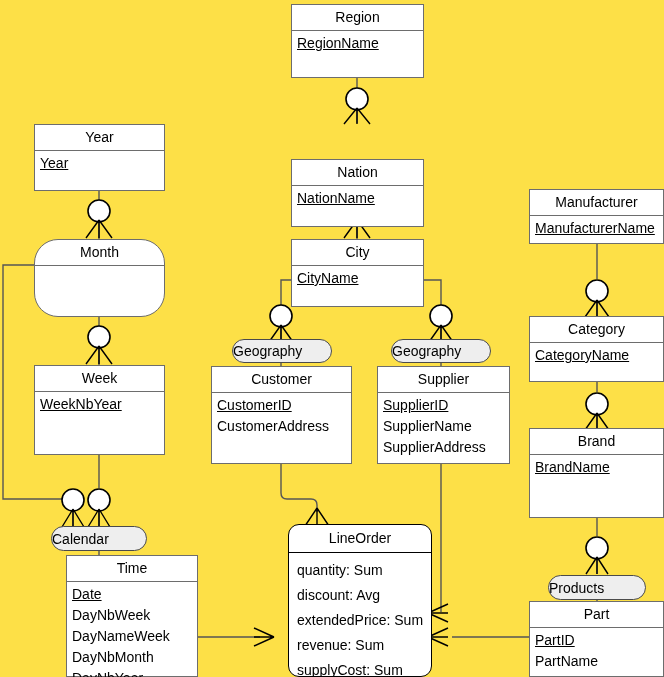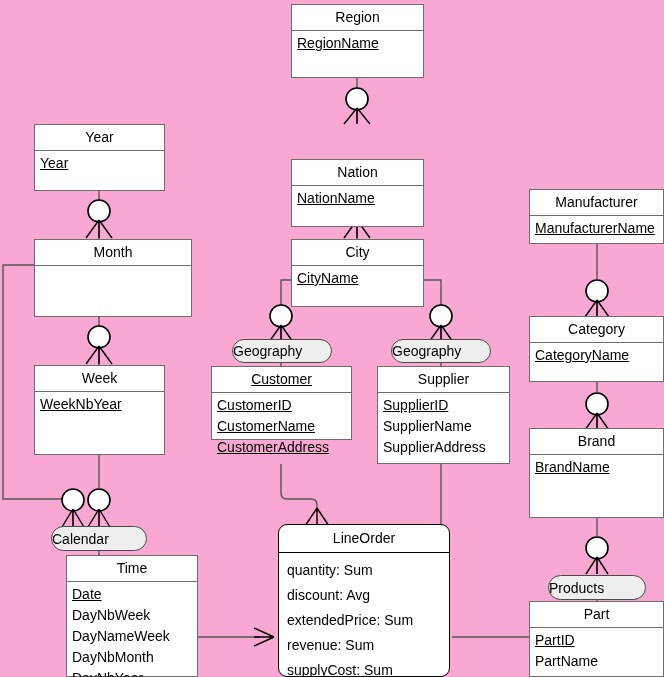--- a/index.html
+++ b/index.html
@@ -4,21 +4,21 @@
 <style>
   html, body {
     margin: 0;
     padding: 0;
     background: #ffffff;
   }
   #canvas {
     position: relative;
     width: 664px;
     height: 677px;
-    background: #f9a8d4;
+    background: #fde047;
     font-family: "Liberation Sans", sans-serif;
     overflow: hidden;
   }
   #edges {
     position: absolute;
     left: 0;
     top: 0;
     width: 664px;
     height: 677px;
     pointer-events: none;
@@ -223,21 +223,21 @@
     </div>
   </div>
 
   <div class="entity" style="left:34px; top:124px; width:131px; height:67px;">
     <div class="ent-title">Year</div>
     <div class="ent-attrs">
       <div class="attr pk">Year</div>
     </div>
   </div>
 
-  <div class="entity" style="left:34px; top:239px; width:158px; height:78px;">
+  <div class="entity" style="left:34px; top:239px; width:131px; height:78px;border-radius:24px;">
     <div class="ent-title">Month</div>
   </div>
 
   <div class="entity" style="left:34px; top:365px; width:131px; height:90px;">
     <div class="ent-title">Week</div>
     <div class="ent-attrs">
       <div class="attr pk">WeekNbYear</div>
     </div>
   </div>
 
@@ -245,25 +245,24 @@
     <div class="ent-title">Time</div>
     <div class="ent-attrs">
       <div class="attr pk">Date</div>
       <div class="attr">DayNbWeek</div>
       <div class="attr">DayNameWeek</div>
       <div class="attr">DayNbMonth</div>
       <div class="attr">DayNbYear</div>
     </div>
   </div>
 
-  <div class="entity" style="left:211px; top:366px; width:141px; height:74px;text-decoration:underline;">
+  <div class="entity" style="left:211px; top:366px; width:141px; height:98px;">
     <div class="ent-title">Customer</div>
     <div class="ent-attrs">
       <div class="attr pk">CustomerID</div>
-      <div class="attr">CustomerName</div>
       <div class="attr">CustomerAddress</div>
     </div>
   </div>
 
   <div class="entity" style="left:377px; top:366px; width:133px; height:98px;">
     <div class="ent-title">Supplier</div>
     <div class="ent-attrs">
       <div class="attr pk">SupplierID</div>
       <div class="attr">SupplierName</div>
       <div class="attr">SupplierAddress</div>
@@ -292,21 +291,21 @@
   </div>
 
   <div class="entity" style="left:529px; top:601px; width:135px; height:76px;">
     <div class="ent-title">Part</div>
     <div class="ent-attrs">
       <div class="attr pk">PartID</div>
       <div class="attr">PartName</div>
     </div>
   </div>
 
-  <div class="fact" style="left:278px; top:524px; width:172px; height:153px;">
+  <div class="fact" style="left:288px; top:524px; width:144px; height:153px;border-radius:11px;">
     <div class="ent-title">LineOrder</div>
     <div class="ent-attrs">
       <div class="attr">quantity: Sum</div>
       <div class="attr">discount: Avg</div>
       <div class="attr">extendedPrice: Sum</div>
       <div class="attr">revenue: Sum</div>
       <div class="attr">supplyCost: Sum</div>
     </div>
   </div>
 

